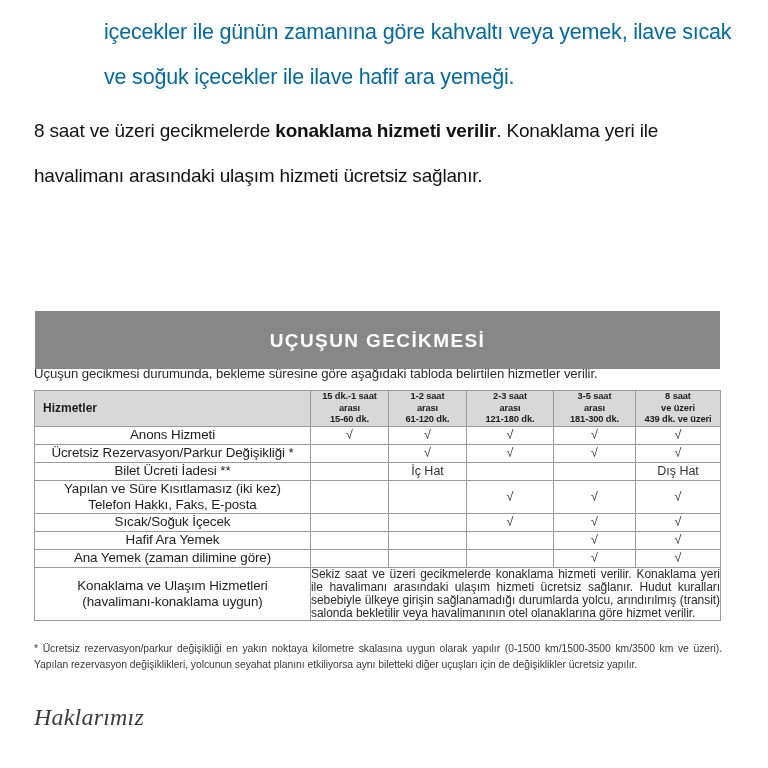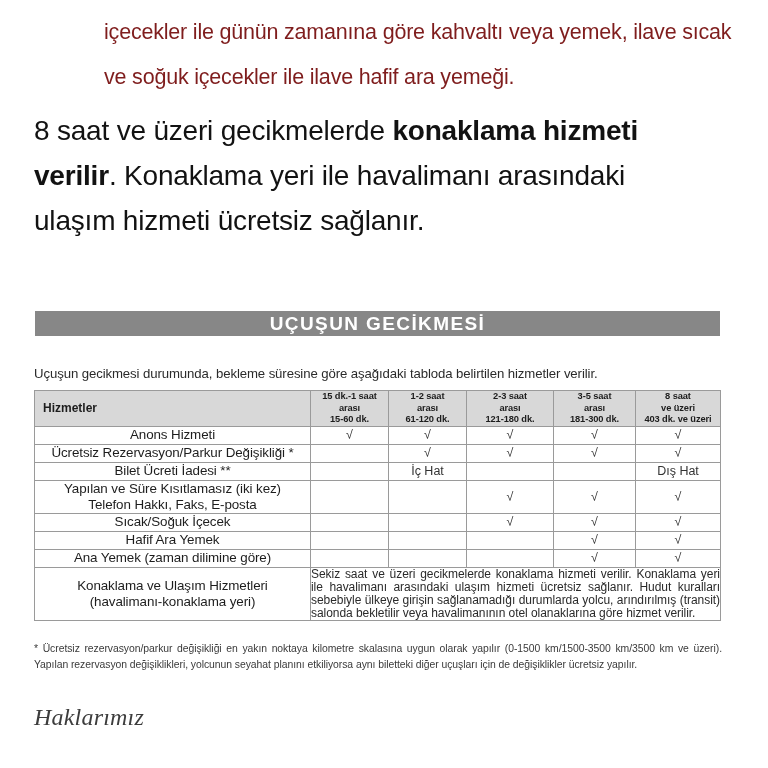--- a/index.html
+++ b/index.html
@@ -31,45 +31,45 @@
     left: 0;
     width: 768px;
   }
 
   .para-indent {
     margin: 0;
     padding: 10px 24px 0 104px;
     font-size: 21.5px;
     line-height: 45px;
     letter-spacing: -0.2px;
-    color: #7f1d1d;
+    color: #0369a1;
     font-weight: 400;
   }
 
   .para-flush {
     margin: 0;
     padding: 8px 60px 0 34px;
-    font-size: 28px;
+    font-size: 19px;
     line-height: 45px;
     letter-spacing: -0.2px;
     color: #121212;
     font-weight: 400;
   }
 
   .para-flush b {
     font-weight: 700;
   }
 
   
   .banner {
     position: absolute;
     left: 35px;
     top: 311px;
     width: 685px;
-    height: 25px;
+    height: 58px;
     background: #878787;
     display: flex;
     align-items: center;
     justify-content: center;
   }
   .banner-title {
     color: #ffffff;
     font-size: 19px;
     font-weight: 700;
     letter-spacing: 1.4px;
@@ -228,21 +228,21 @@
             <span>121-180 dk.</span>
           </th>
           <th>
             <span>3-5 saat</span><br>
             <span>arası</span><br>
             <span>181-300 dk.</span>
           </th>
           <th>
             <span>8 saat</span><br>
             <span>ve üzeri</span><br>
-            <span>403 dk. ve üzeri</span>
+            <span>439 dk. ve üzeri</span>
           </th>
         </tr>
       </thead>
       <tbody>
 
         <tr>
           <td class="svc">Anons Hizmeti</td>
           <td class="mark">√</td>
           <td class="mark">√</td>
           <td class="mark">√</td>
@@ -303,21 +303,21 @@
           <td class="mark"></td>
           <td class="mark"></td>
           <td class="mark"></td>
           <td class="mark">√</td>
           <td class="mark">√</td>
         </tr>
 
         <tr>
           <td class="svc">
             <span>Konaklama ve Ulaşım Hizmetleri</span>
-            <span class="l2">(havalimanı-konaklama yeri)</span>
+            <span class="l2">(havalimanı-konaklama uygun)</span>
           </td>
           <td class="note" colspan="5">Sekiz saat ve üzeri gecikmelerde konaklama hizmeti verilir. Konaklama yeri ile havalimanı arasındaki ulaşım hizmeti ücretsiz sağlanır. Hudut kuralları sebebiyle ülkeye girişin sağlanamadığı durumlarda yolcu, arındırılmış (transit) salonda bekletilir veya havalimanının otel olanaklarına göre hizmet verilir.</td>
         </tr>
 
       </tbody>
     </table>
   </div>
 
   <div class="footnote">* Ücretsiz rezervasyon/parkur değişikliği en yakın noktaya kilometre skalasına uygun olarak yapılır (0-1500 km/1500-3500 km/3500 km ve üzeri). Yapılan rezervasyon değişiklikleri, yolcunun seyahat planını etkiliyorsa aynı biletteki diğer uçuşları için de değişiklikler ücretsiz yapılır.</div>
 

